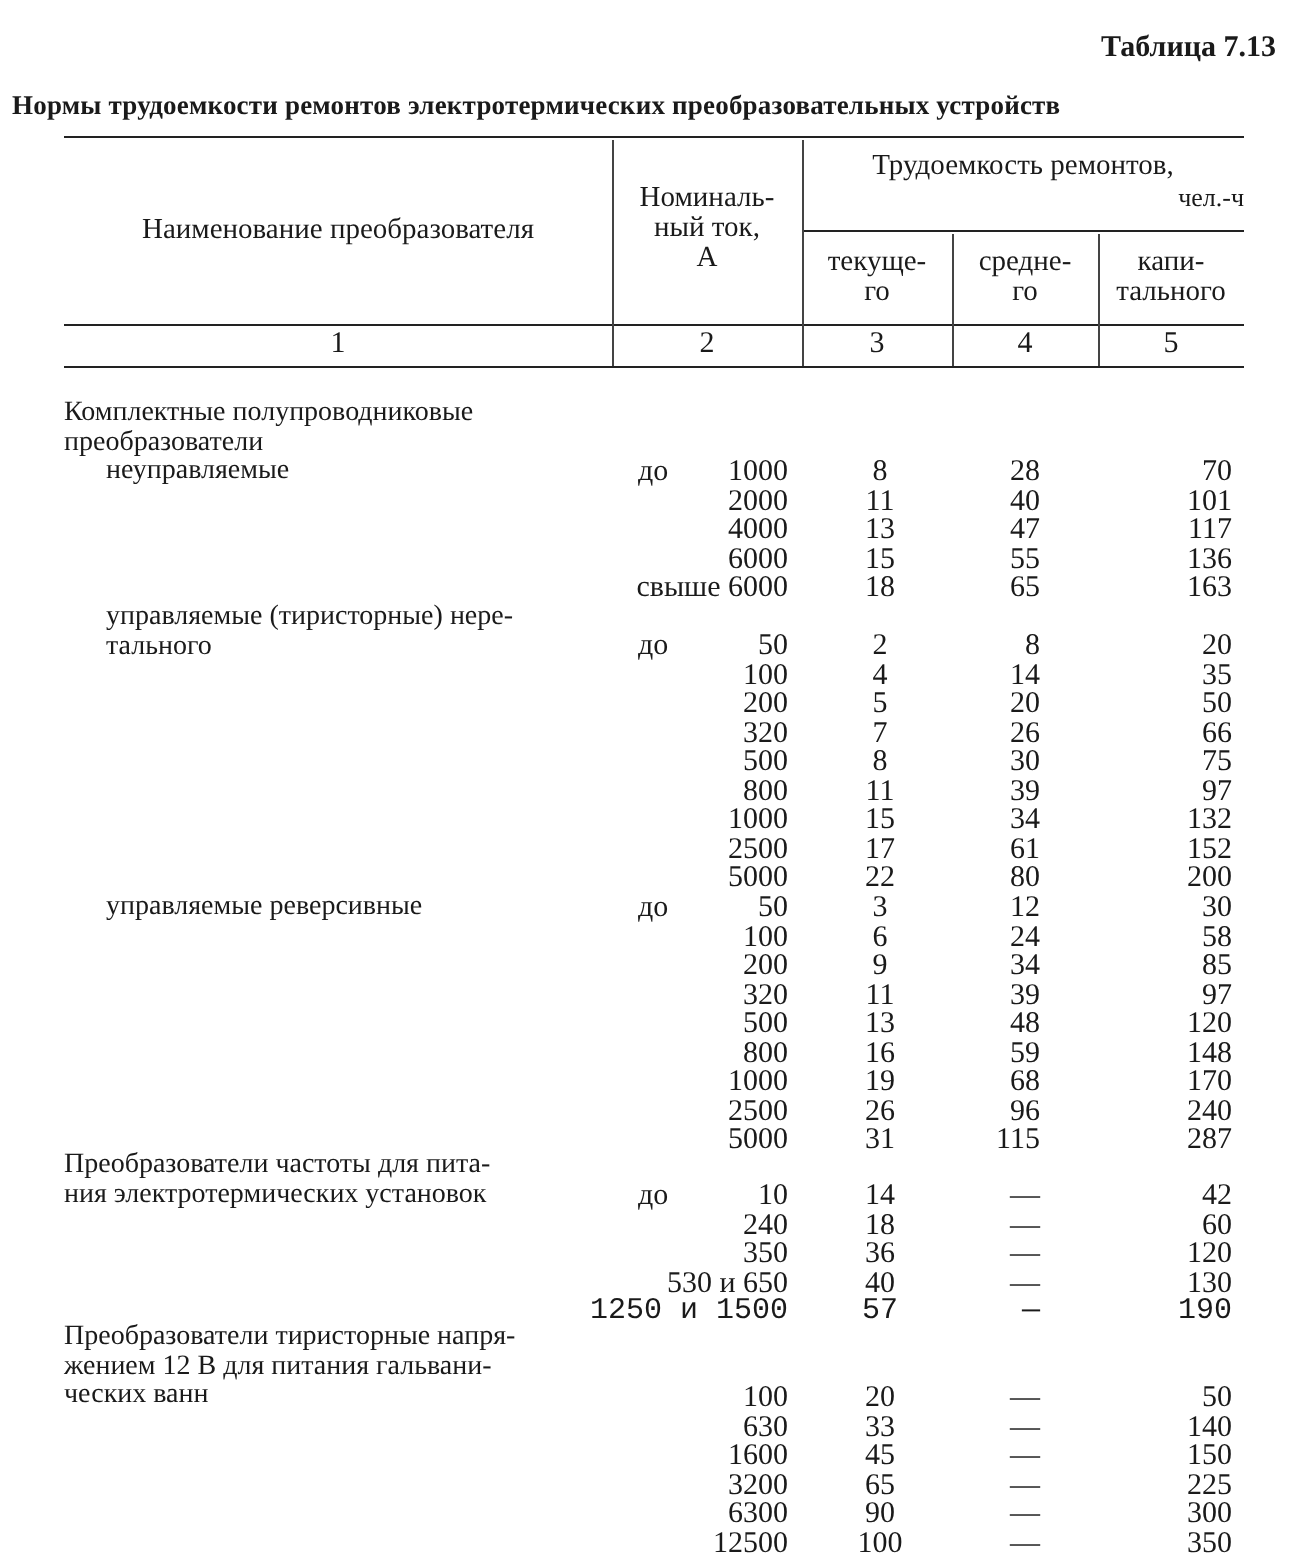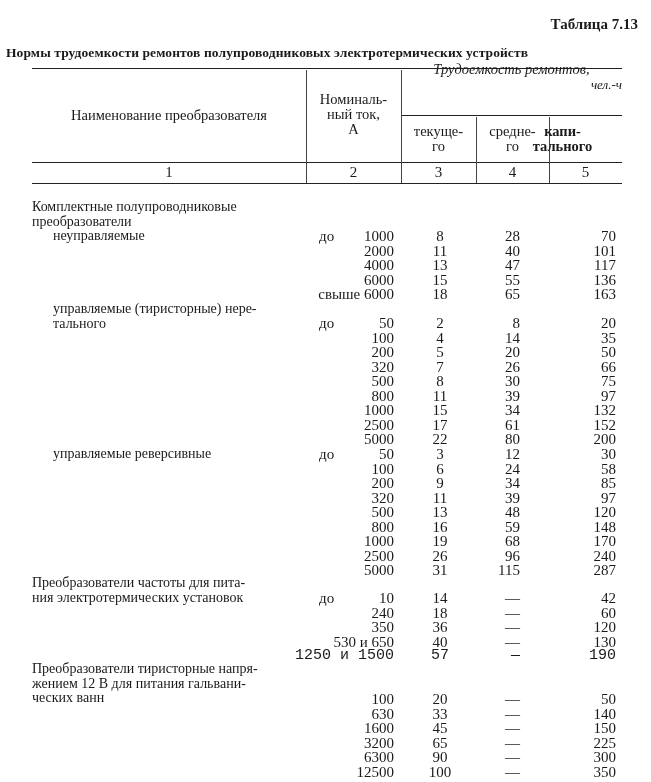--- a/index.html
+++ b/index.html
@@ -19,51 +19,51 @@
   .c2 { right:257px; text-align:right; }
   .do { left:319px; }
   .c3 { left:410px; width:60px; text-align:center; }
   .c4 { left:460px; width:60px; text-align:right; }
   .c5 { right:35px; text-align:right; }
 </style>
 </head>
 <body>
 
 <div class="abs table-no">Таблица 7.13</div>
-<div class="abs caption">Нормы трудоемкости ремонтов полупроводниковых электротермических устройств</div>
+<div class="abs caption">Нормы трудоемкости ремонтов электротермических преобразовательных устройств</div>
 
 <div class="hline" style="left:32px; top:68px; width:590px;"></div>
 <div class="hline" style="left:402px; top:115px; width:220px; border-top-width:1px;"></div>
 <div class="hline" style="left:32px; top:162px; width:590px; border-top-width:1px;"></div>
 <div class="hline" style="left:32px; top:183px; width:590px;"></div>
 
 <div class="vline" style="left:306px; top:70px; height:113px;"></div>
 <div class="vline" style="left:401px; top:70px; height:113px;"></div>
 <div class="vline" style="left:476px; top:117px; height:66px;"></div>
 <div class="vline" style="left:549px; top:117px; height:66px;"></div>
 
 <div class="hdr" style="left:32px; width:274px; top:108px;">Наименование преобразователя</div>
 <div class="hdr" style="left:306px; width:95px; top:92px;">
   <div>Номиналь-</div>
   <div>ный ток,</div>
   <div>А</div>
 </div>
-<div class="hdr" style="left:401px; width:221px; top:62px;font-style:italic;">
+<div class="hdr" style="left:401px; width:221px; top:76px;">
   <div>Трудоемкость ремонтов,</div>
   <div style="font-size:13px;text-align:right;">чел.-ч</div>
 </div>
 <div class="hdr" style="left:401px; width:75px; top:124px;">
   <div>текуще-</div>
   <div>го</div>
 </div>
 <div class="hdr" style="left:476px; width:73px; top:124px;">
   <div>средне-</div>
   <div>го</div>
 </div>
-<div class="hdr" style="left:526px; width:73px; top:124px;font-weight:bold;">
+<div class="hdr" style="left:549px; width:73px; top:124px;">
   <div>капи-</div>
   <div>тального</div>
 </div>
 
 <div class="colnum" style="left:32px; width:274px; top:164px;">1</div>
 <div class="colnum" style="left:306px; width:95px; top:164px;">2</div>
 <div class="colnum" style="left:401px; width:75px; top:164px;">3</div>
 <div class="colnum" style="left:476px; width:73px; top:164px;">4</div>
 <div class="colnum" style="left:549px; width:73px; top:164px;">5</div>
 

